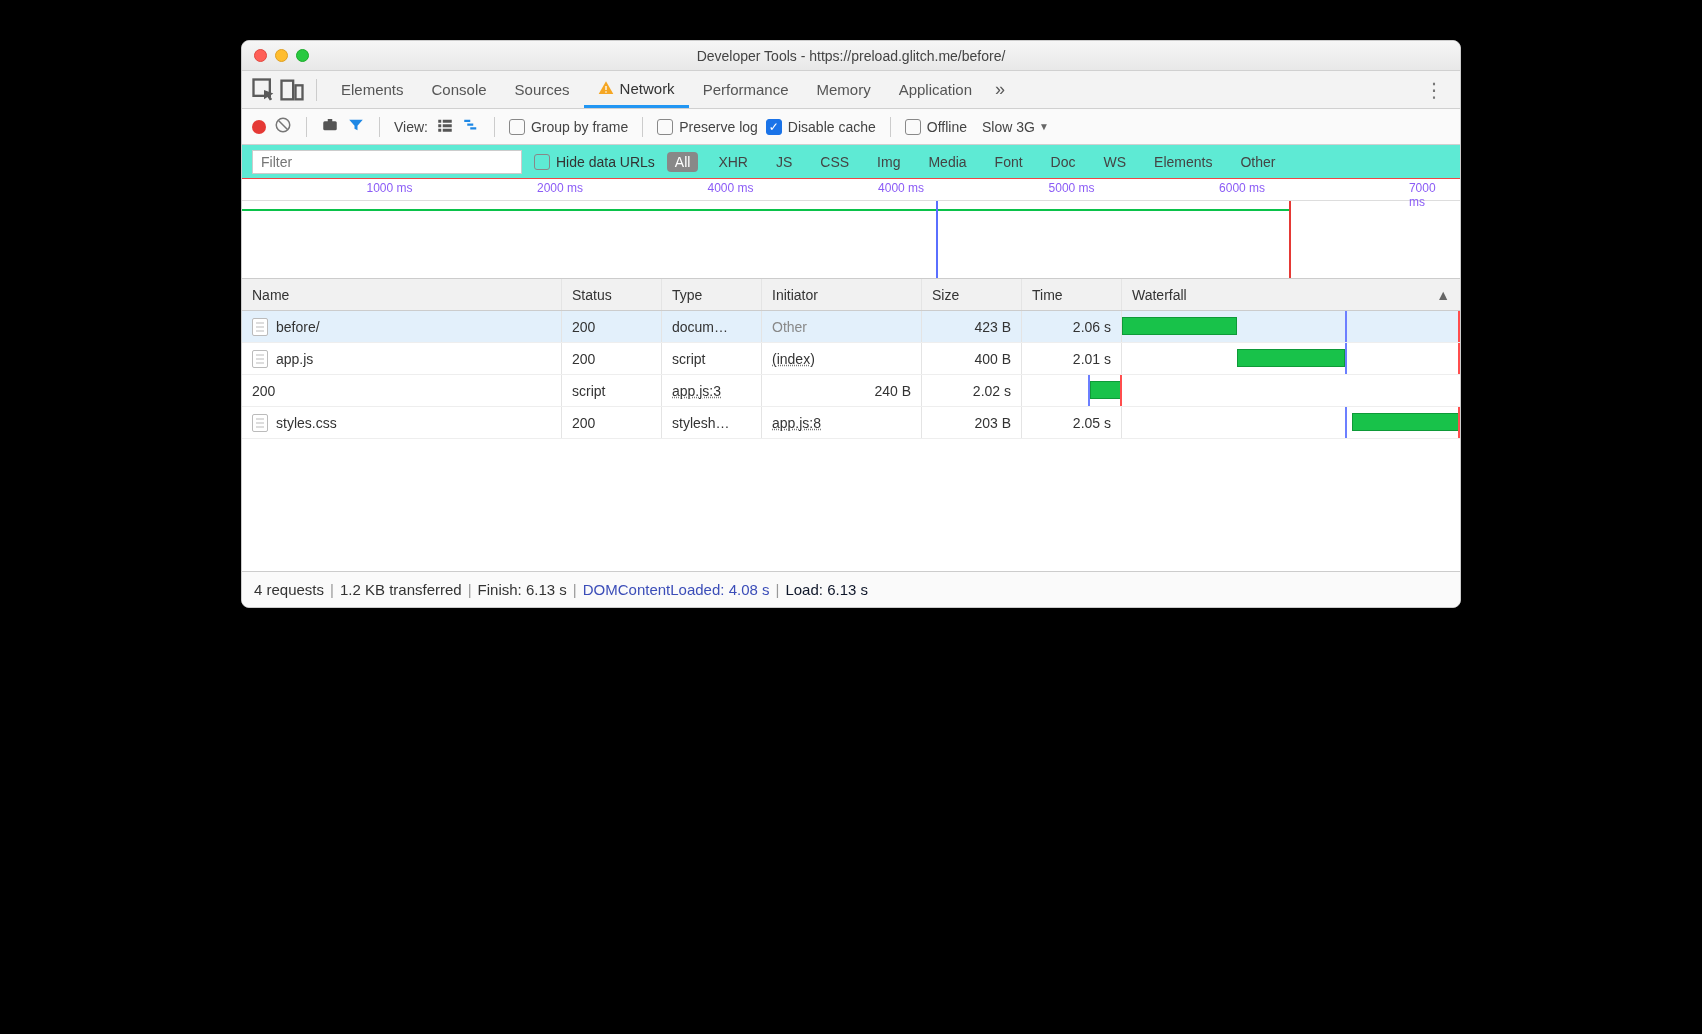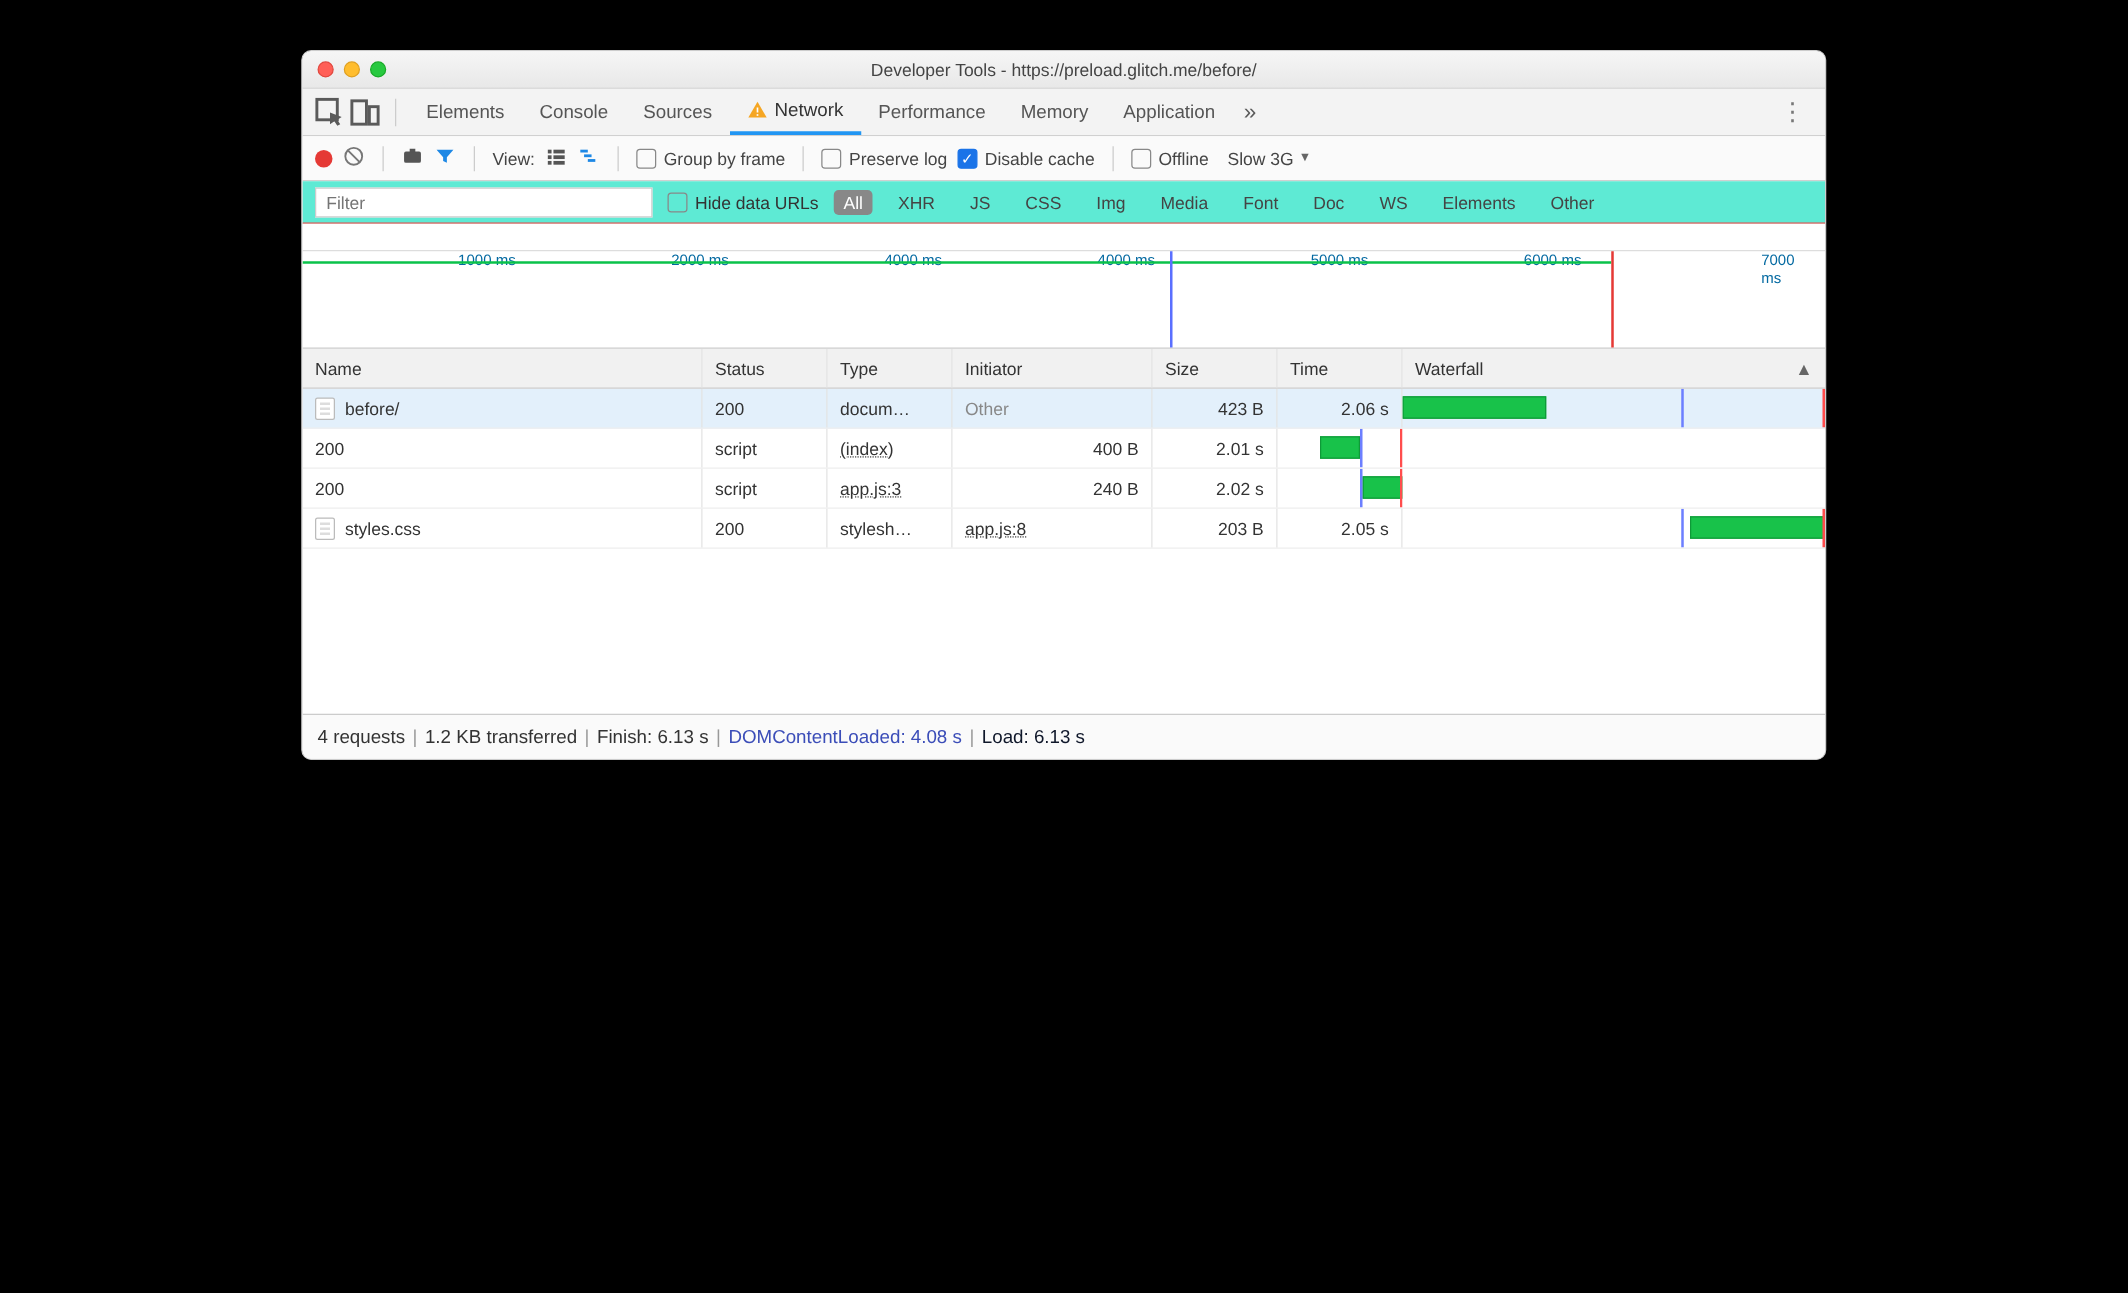--- a/index.html
+++ b/index.html
@@ -87,21 +87,21 @@
 }
 .pill {
   padding:2px 8px; border-radius:4px; cursor:pointer; color:#444;
 }
 .pill.active { background:#888; color:#fff; }
 
 .overview {
   height:100px; border-bottom:1px solid #ccc; position:relative; background:#fff;
 }
 .ruler { position:absolute; top:0; left:0; right:0; height:22px; border-bottom:1px solid #ddd; }
-.tick { position:absolute; top:2px; font-size:12px; color:#0369a1; transform:translateX(-100%);margin-top:20px; }
+.tick { position:absolute; top:2px; font-size:12px; color:#8b5cf6; transform:translateX(-100%); }
 .ov-line { position:absolute; top:30px; height:2px; background:#0ac24a; }
 .ov-vblue { position:absolute; top:22px; bottom:0; width:2px; background:#5a6fff; }
 .ov-vred { position:absolute; top:22px; bottom:0; width:2px; background:#e53935; }
 
 .grid-header, .grid-row {
   display:grid;
   grid-template-columns: 320px 100px 100px 160px 100px 100px 1fr;
   align-items:center;
   height:32px;
   font-size:14px;
@@ -341,20 +341,24 @@
         </div>
         <div class="num-right">423 B</div>
         <div class="num-right">2.06 s</div>
         <div class="wf-cell">
           <div class="wf-bar" style="left:0%; width:34%;"></div>
           <div class="wf-vblue" style="left:66%;"></div>
           <div class="wf-vred" style="left:calc(100% - 2px);"></div>
         </div>
       </div>
       <div class="grid-row">
+        <div class="namecell">
+          <span class="file-icon"></span>
+          <span>app.js</span>
+        </div>
         <div>200</div>
         <div>script</div>
         <div>
           <span class="underlined">(index)</span>
         </div>
         <div class="num-right">400 B</div>
         <div class="num-right">2.01 s</div>
         <div class="wf-cell">
           <div class="wf-bar" style="left:34%; width:32%;"></div>
           <div class="wf-vblue" style="left:66%;"></div>

